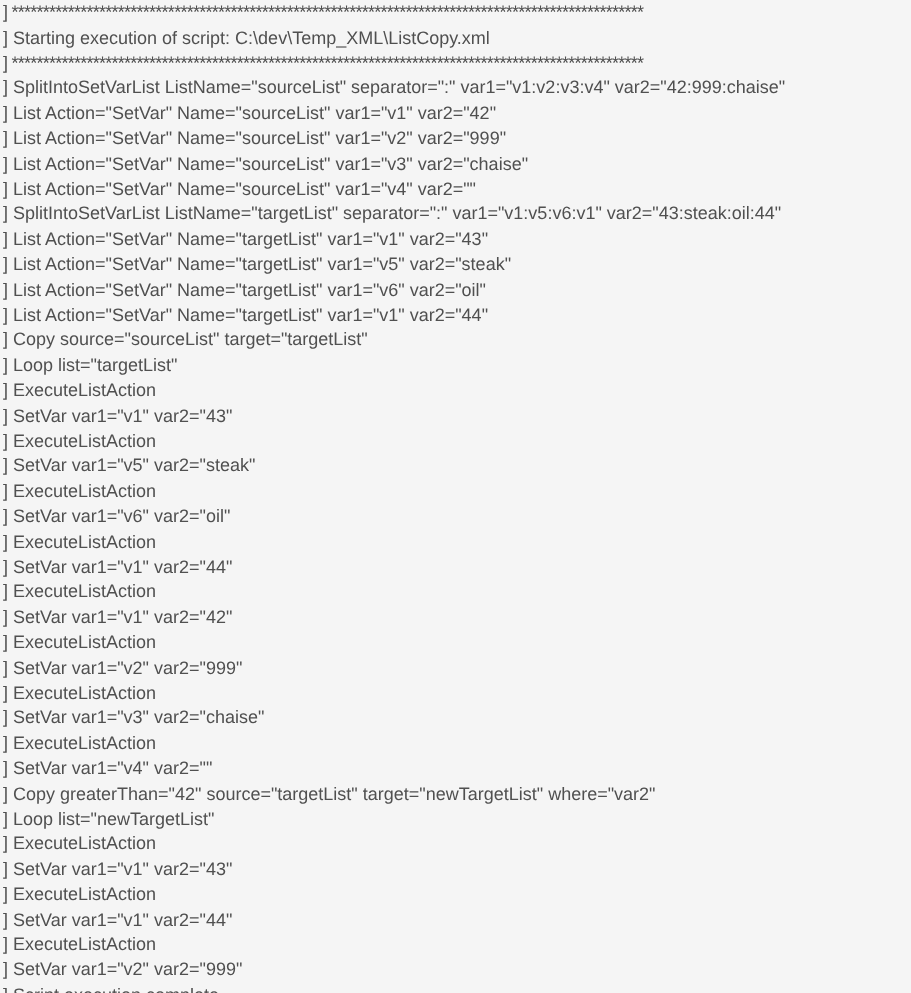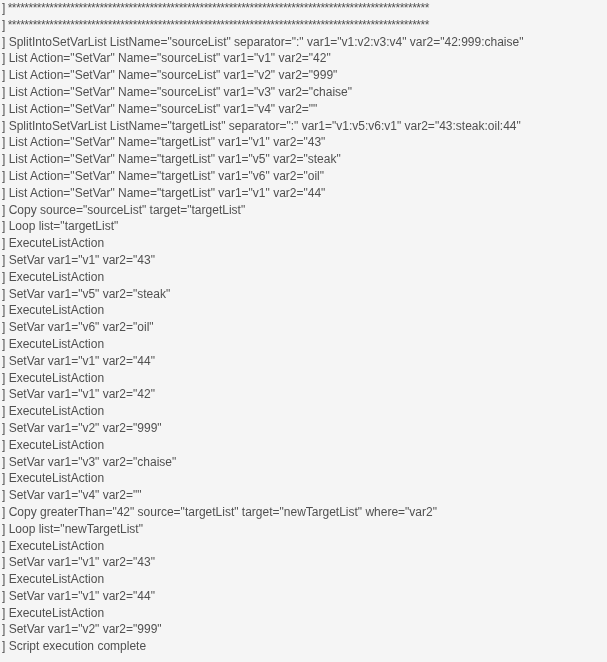--- a/index.html
+++ b/index.html
@@ -26,20 +26,21 @@
     }
     .divider {
       letter-spacing: -0.5px;
     }
   </style>
 </head>
 <body>
 
 <div class="log-container">
     <div class="log-line divider">] *****************************************************************************************************</div>
+    <div class="log-line">] Starting execution of script: C:\dev\Temp_XML\ListCopy.xml</div>
     <div class="log-line divider">] *****************************************************************************************************</div>
     <div class="log-line">] SplitIntoSetVarList ListName="sourceList" separator=":"  var1="v1:v2:v3:v4" var2="42:999:chaise"</div>
     <div class="log-line">] List Action="SetVar" Name="sourceList" var1="v1" var2="42"</div>
     <div class="log-line">] List Action="SetVar" Name="sourceList" var1="v2" var2="999"</div>
     <div class="log-line">] List Action="SetVar" Name="sourceList" var1="v3" var2="chaise"</div>
     <div class="log-line">] List Action="SetVar" Name="sourceList" var1="v4" var2=""</div>
     <div class="log-line">] SplitIntoSetVarList ListName="targetList" separator=":"  var1="v1:v5:v6:v1" var2="43:steak:oil:44"</div>
     <div class="log-line">] List Action="SetVar" Name="targetList" var1="v1" var2="43"</div>
     <div class="log-line">] List Action="SetVar" Name="targetList" var1="v5" var2="steak"</div>
     <div class="log-line">] List Action="SetVar" Name="targetList" var1="v6" var2="oil"</div>

